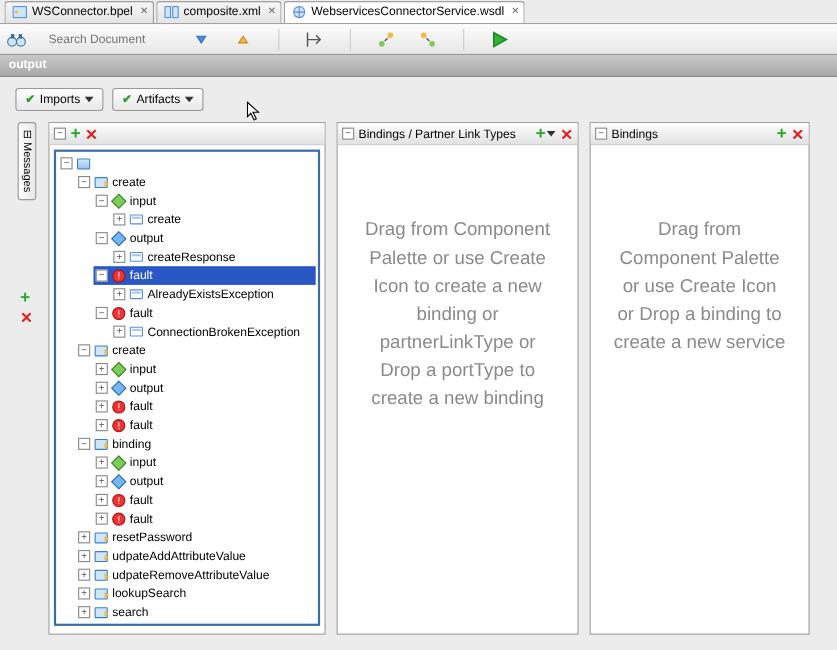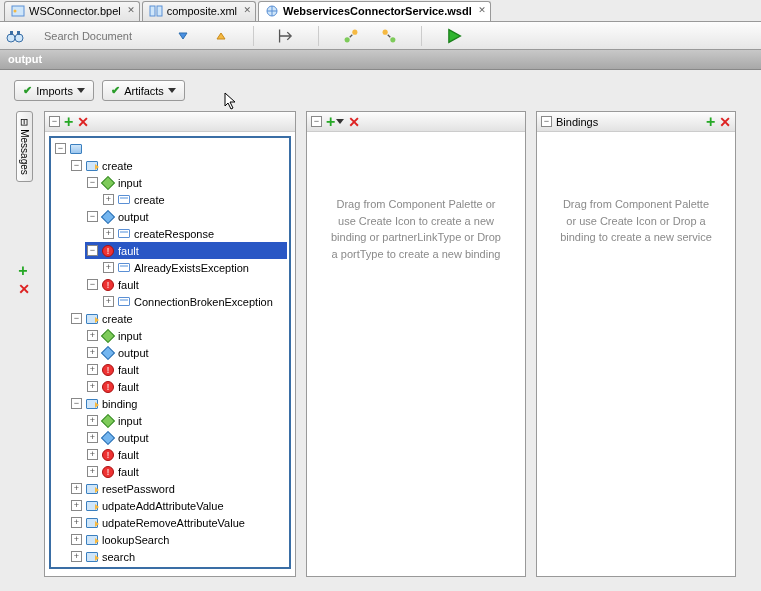--- a/index.html
+++ b/index.html
@@ -40,21 +40,21 @@
   .panel.bd { width: 220px; }
   .panel.sv { width: 200px; }
   .panel-head { display: flex; align-items: center; gap: 4px; height: 20px; background: linear-gradient(#fdfdfd,#e2e2e2); border-bottom: 1px solid #ccc; padding: 0 4px; }
   .panel-head .title { flex: 1; font-size: 11px; }
   .minus-box { width: 11px; height: 11px; border: 1px solid #888; background: #fff; font-size: 9px; line-height: 8px; text-align: center; color: #555; }
   .plus-icn { color: #26a826; font-size: 16px; font-weight: bold; line-height: 12px; cursor:pointer;}
   .plus-dd { display:flex; align-items:center; gap:1px; }
   .x-icn { color: #d22; font-size: 14px; font-weight: bold; cursor:pointer;}
   
   .panel-body { flex: 1; overflow: auto; padding: 4px; }
-  .placeholder { color: #8a8a8a; text-align: center; padding: 60px 16px 0 16px; line-height: 1.5; font-size: 11px;}
+  .placeholder { color: #8a8a8a; text-align: center; padding: 60px 16px 0 16px; line-height: 1.5; font-size: 17px;}
   
   
   .tree-wrap { border: 2px solid #3a6ea5; padding: 2px; }
   .tree ul { list-style: none; padding-left: 16px; }
   .tree > ul { padding-left: 0; }
   .tree li { white-space: nowrap; }
   .node { display: flex; align-items: center; gap: 3px; height: 17px; padding: 0 2px;}
   .node.selected { background: #2957c5; color: #fff; }
   .node.selected .lbl { color:#fff; }
   .exp { width: 11px; height: 11px; border: 1px solid #888; background: #fff; font-size: 9px; line-height: 8px; text-align: center; color: #555; flex-shrink:0; cursor:pointer;}
@@ -97,21 +97,21 @@
     <span class="lbl">composite.xml</span>
     <span class="close">✕</span>
   </div>
   <div class="tab active">
     <span class="tab-icon">
         <svg viewBox="0 0 14 12">
           <circle cx="7" cy="6" r="5" fill="#cfe6fa" stroke="#5a8fd4"></circle>
           <path d="M2 6 H12 M7 1 V11" stroke="#5a8fd4" fill="none"></path>
         </svg>
       </span>
-    <span class="lbl" style="font-weight:bold">WebservicesConnectorService.wsdl</span>
+    <span class="lbl" style="font-weight:normal">WebservicesConnectorService.wsdl</span>
     <span class="close">✕</span>
   </div>
 </div>
 
 <div class="toolbar">
   <span class="tb-btn">
       <svg class="binoc" viewBox="0 0 18 16">
         <circle cx="5" cy="10" r="4" fill="#cfe6fa" stroke="#3a6ea5"></circle>
         <circle cx="13" cy="10" r="4" fill="#cfe6fa" stroke="#3a6ea5"></circle>
         <rect x="4" y="3" width="3" height="4" fill="#3a6ea5"></rect>
@@ -444,20 +444,21 @@
             </ul>
           </li>
         </ul>
       </div>
     </div>
   </div>
 
   <div class="panel bd">
     <div class="panel-head">
       <span class="minus-box">−</span>
+      <span class="title">Bindings / Partner Link Types</span>
       <span class="plus-dd">
           <span class="plus-icn">+</span>
           <span class="dd-arrow"></span>
         </span>
       <span class="x-icn">✕</span>
     </div>
     <div class="panel-body">
       <div class="placeholder">Drag from Component Palette or use Create Icon to create a new binding or partnerLinkType or Drop a portType to create a new binding</div>
     </div>
   </div>

